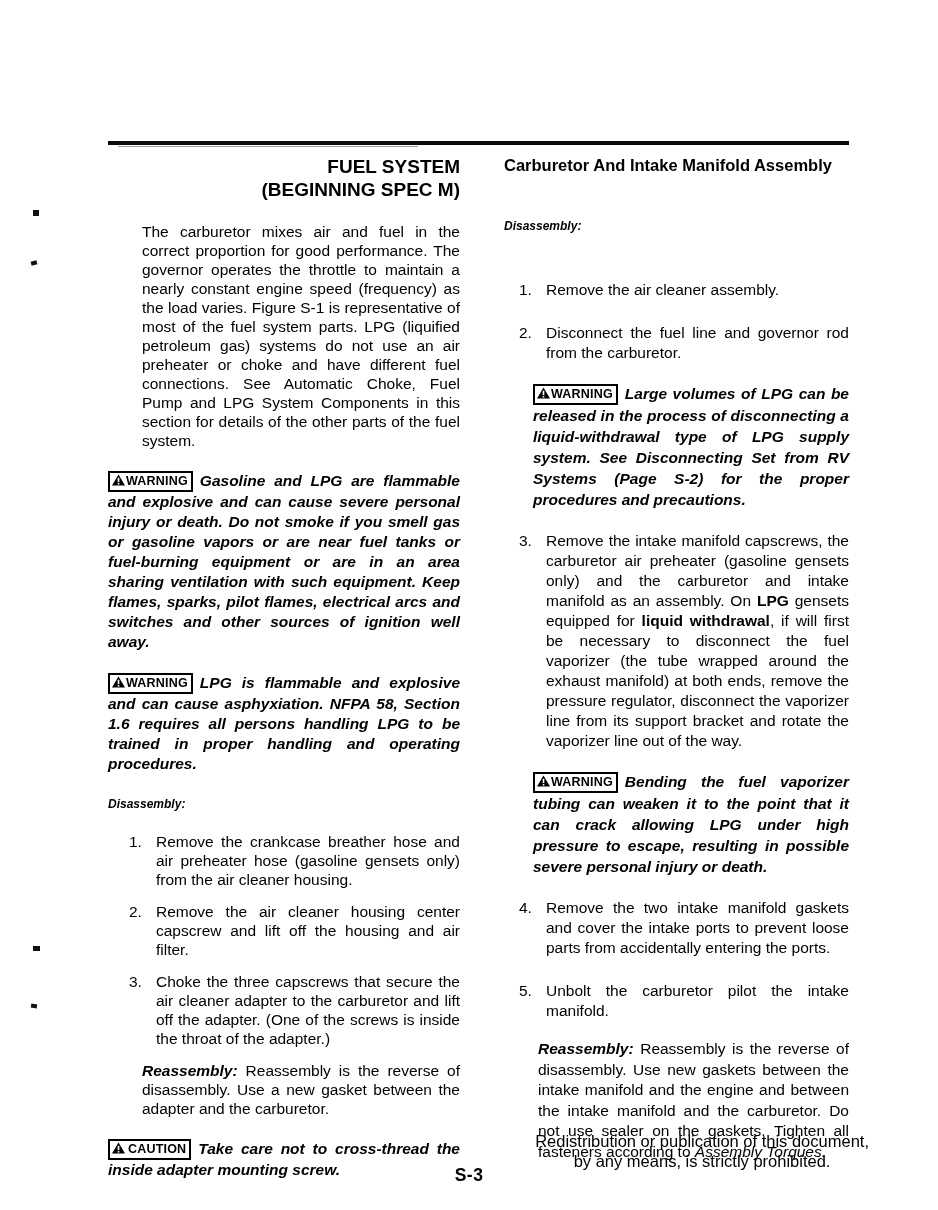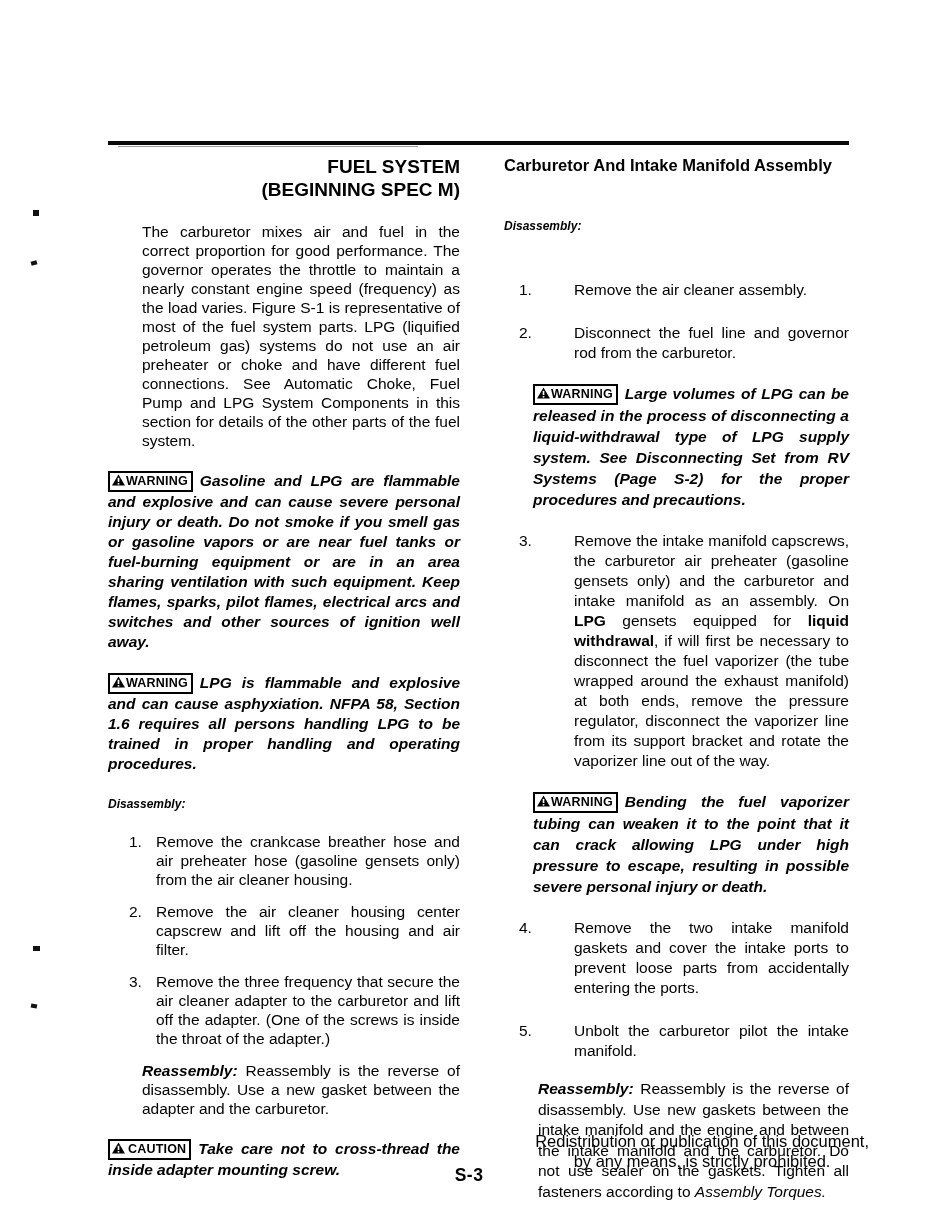--- a/index.html
+++ b/index.html
@@ -58,21 +58,21 @@
     white-space: nowrap;
   }
   .tri { vertical-align: -1px; margin-right: 1px; }
   .wlabel.caution .tri { margin-right: 3px; }
 
   ol.steps { list-style: none; margin: 0 0 0 0; }
   ol.steps li { display: flex; margin-bottom: 13px; padding-left: 21px; }
   .col.right ol.steps li { margin-bottom: 23px; padding-left: 15px; }
   ol.steps .num { flex: 0 0 27px; font-size: 15.5px; }
   ol.steps .stext { flex: 1; text-align: justify; }
-  .col.right ol.steps .stext { line-height: 20px; margin-left: 28px; }
+  .col.right ol.steps .stext { line-height: 20px; }
 
   .lead { font-weight: bold; font-style: italic; }
   .iref { font-style: italic; }
   .b { font-weight: bold; }
   .col.right .reass { line-height: 20.5px; }
 
   .watermark {
     position: absolute; right: 69px; top: 1131px;
     text-align: center;
     color: #000000;
@@ -133,21 +133,21 @@
         <li>
           <span class="num">1.</span>
           <span class="stext">Remove the crankcase breather hose and air preheater hose (gasoline gensets only) from the air cleaner housing.</span>
         </li>
         <li>
           <span class="num">2.</span>
           <span class="stext">Remove the air cleaner housing center capscrew and lift off the housing and air filter.</span>
         </li>
         <li>
           <span class="num">3.</span>
-          <span class="stext">Remove the three frequency that secure the air cleaner adapter to the carburetor and lift off the adapter. (One of the screws is inside the throat of the adapter.)</span>
+          <span class="stext">Choke the three capscrews that secure the air cleaner adapter to the carburetor and lift off the adapter. (One of the screws is inside the throat of the adapter.)</span>
         </li>
       </ol>
 
       <p class="body just" style="margin-top:2px;">
         <span class="lead">Reassembly:</span><span> Reassembly is the reverse of disassembly. Use a new gasket between the adapter and the carburetor.</span>
       </p>
 
       <p class="warn just">
         <span class="wlabel caution"><svg class="tri" width="13" height="12" viewBox="0 0 14 12">
               <path d="M7 0 L14 12 L0 12 Z" fill="#000"></path>

